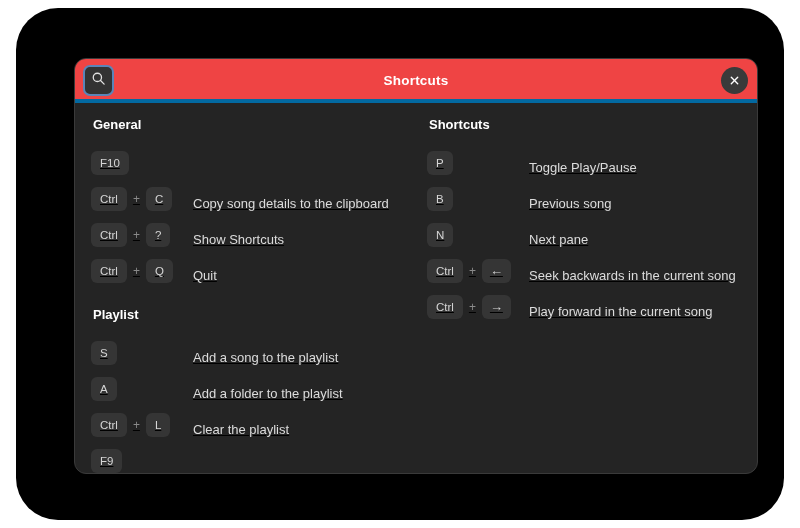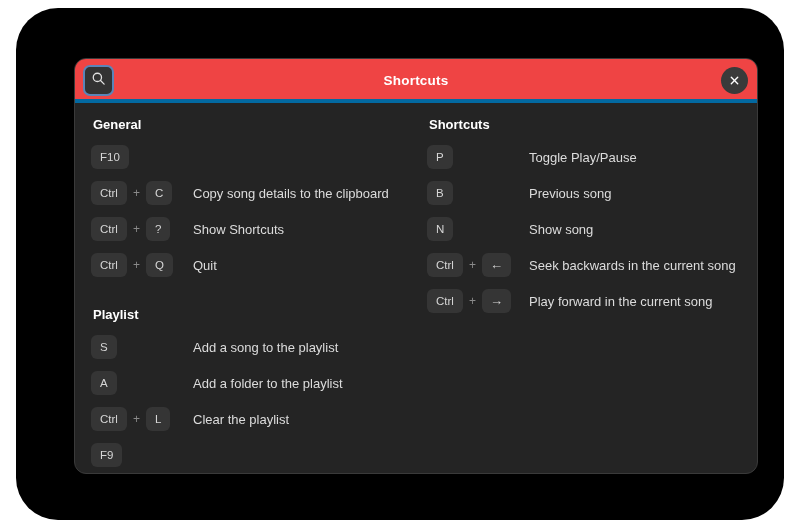--- a/index.html
+++ b/index.html
@@ -107,22 +107,23 @@
     color: #ffffff;
     font-size: 13px;
     font-weight: bold;
     height: 28px;
     line-height: 28px;
     padding-left: 2px;
   }
 
   .row {
     display: flex;
-    align-items: center;
+    align-items: flex-end;
     height: 36px;
+    text-decoration: underline;
   }
   .keys {
     width: 102px;
     flex: 0 0 102px;
     display: flex;
     align-items: center;
   }
   .key {
     background: #353535;
     color: #d6d6d6;
@@ -253,21 +254,21 @@
             <div class="row">
               <div class="keys">
                 <span class="key">B</span>
               </div>
               <div class="desc">Previous song</div>
             </div>
             <div class="row">
               <div class="keys">
                 <span class="key">N</span>
               </div>
-              <div class="desc">Show song</div>
+              <div class="desc">Next pane</div>
             </div>
             <div class="row">
               <div class="keys">
                 <span class="key">Ctrl</span>
                 <span class="plus">+</span>
                 <span class="key arrow">←</span>
               </div>
               <div class="desc">Seek backwards in the current song</div>
             </div>
             <div class="row">

